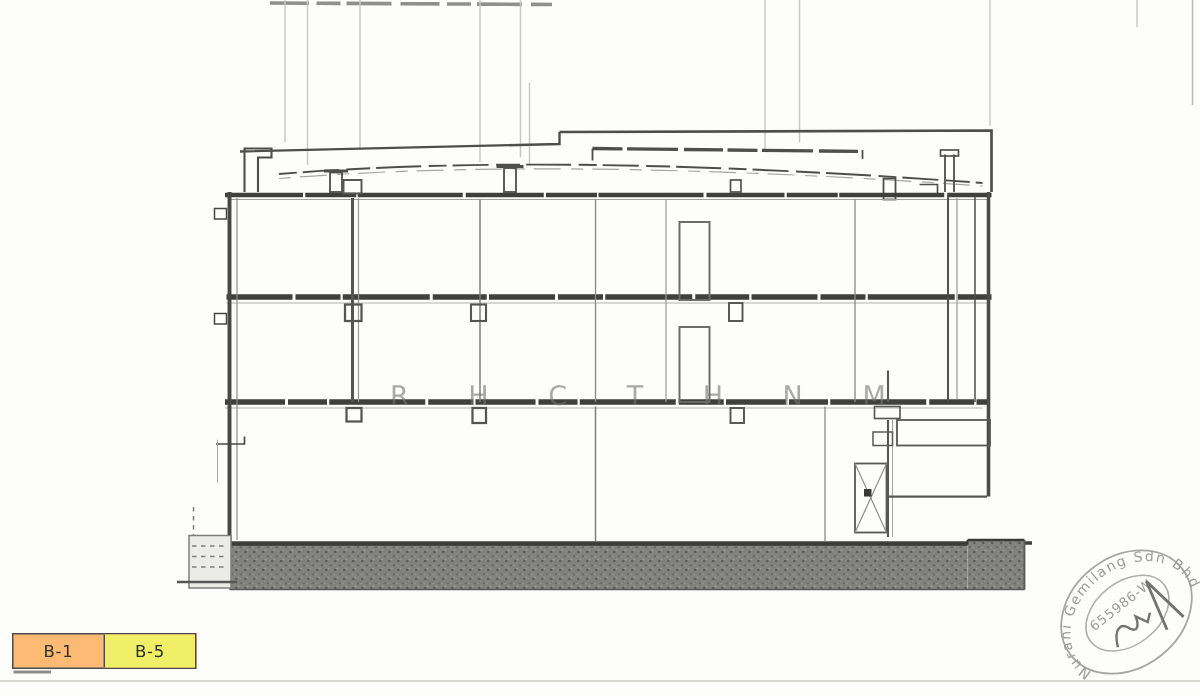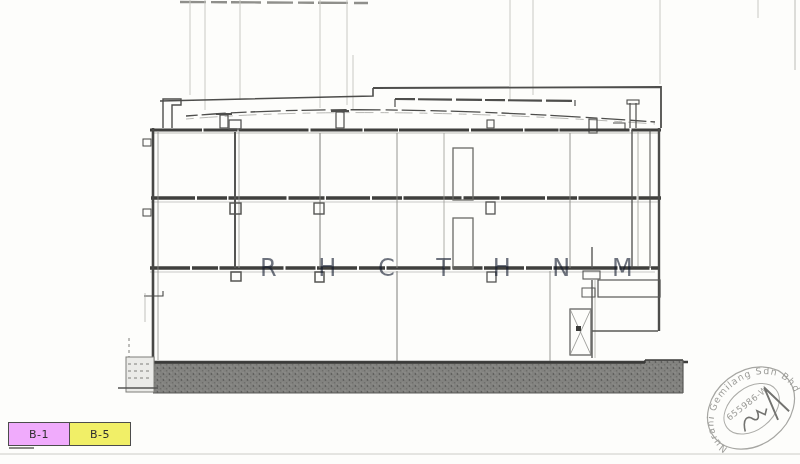--- a/index.html
+++ b/index.html
@@ -6,28 +6,28 @@
   body{
     width:800px;height:464px;overflow:hidden;position:relative;
     background:#fdfdfb;
     font-family:"DejaVu Sans","Liberation Sans",sans-serif;
   }
   .page{position:absolute;inset:0;background:#fdfdfb;}
   .drawing-svg{position:absolute;left:0;top:0;}
   
   .bleed{
     position:absolute;left:260px;top:254px;width:330px;
-    font-size:24px;color:#0f172a;opacity:.6;
+    font-size:18px;color:#737373;opacity:.6;
     letter-spacing:9px;word-spacing:16px;white-space:nowrap;
     pointer-events:none;
   }
   
   .tabbar{
     position:absolute;left:8px;top:422px;height:22px;display:flex;
-    border:1.6px solid #4c4c4c;background:#f0abfc;
+    border:1.6px solid #4c4c4c;background:#fdba74;
   }
   .tab{
     min-width:48px;padding:0 6px;display:flex;align-items:center;justify-content:center;
     font-size:11px;color:#2f2f2f;letter-spacing:.5px;
   }
   .tab.active{background:#f1ef67;border-left:1.4px solid #4c4c4c;}
   .tab-underline{
     position:absolute;left:9px;top:447px;width:25px;height:2px;background:#8a8a86;
   }
   .stamp-wrap{position:absolute;left:694px;top:358px;width:110px;height:106px;}

